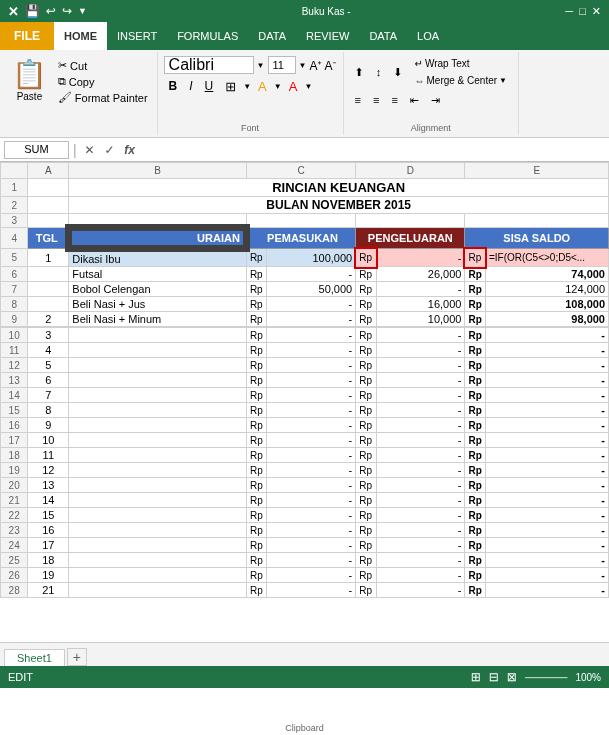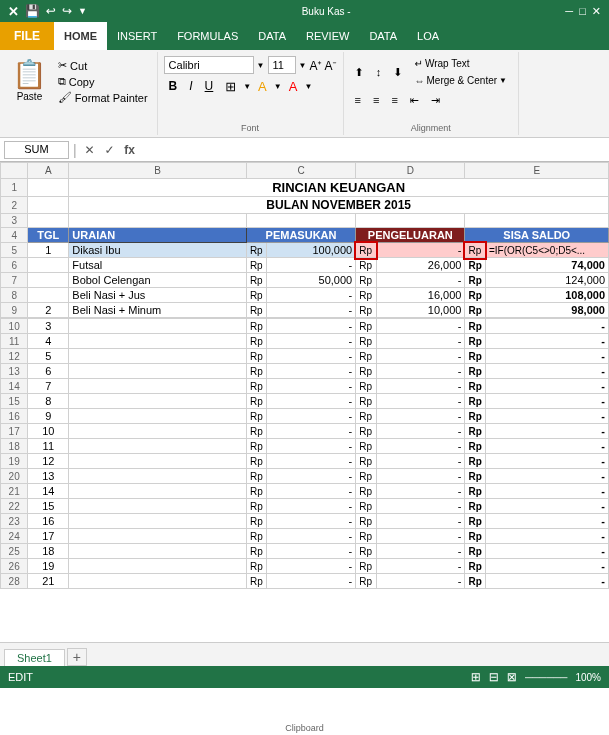--- a/index.html
+++ b/index.html
@@ -334,21 +334,21 @@
       <div class="ribbon-btn">
         <span>🖌</span>
         <span>Format Painter</span>
       </div>
     </div>
     <span class="ribbon-group-label" style="position:absolute;bottom:2px;left:0;right:0;text-align:center;font-size:9px;color:#666;">Clipboard</span>
   </div>
 
   <div class="font-group" style="position:relative;">
     <div class="font-row1">
-      <div class="font-name-box" style="border:1px solid #bbb; font-size:11px; padding:1px 4px; width:90px; height:18px; display:flex; align-items:center;">Calibri</div>
+      <div class="font-name-box" style="border:1px solid #bbb; font-size:16px; padding:1px 4px; width:90px; height:18px; display:flex; align-items:center;">Calibri</div>
       <span style="font-size:8px;">▼</span>
       <div class="font-size-box" style="border:1px solid #bbb; font-size:11px; padding:1px 4px; width:28px; height:18px; display:flex; align-items:center;">11</div>
       <span style="font-size:8px;">▼</span>
       <span style="font-size:12px; cursor:pointer;">A⁺</span>
       <span style="font-size:12px; cursor:pointer;">A⁻</span>
     </div>
     <div class="font-row2">
       <span class="font-btn" style="font-weight:bold;">B</span>
       <span class="font-btn" style="font-style:italic;">I</span>
       <span class="font-btn" style="text-decoration:underline;">U</span>
@@ -389,21 +389,21 @@
     <span class="ribbon-group-label">Alignment</span>
   </div>
 </div>
 
 <div class="formula-bar">
   <div class="name-box">SUM</div>
   <span class="formula-sep">|</span>
   <div class="formula-btns">
     <span class="formula-btn">✕</span>
     <span class="formula-btn">✓</span>
-    <span class="formula-btn" style="font-weight:bold;">fx</span>
+    <span class="formula-btn" style="font-style:italic; font-weight:bold;">fx</span>
   </div>
 </div>
 
 <div class="spreadsheet-container" style="height:480px; overflow:auto;">
   <table class="sheet" style="width:100%;">
 
     <colgroup>
       <col style="width:20px;">
       <col style="width:30px;">
       <col style="width:130px;">
@@ -443,21 +443,21 @@
         <td></td>
         <td></td>
         <td colspan="2"></td>
         <td colspan="2"></td>
         <td colspan="2"></td>
       </tr>
 
       <tr>
         <td class="row-header">4</td>
         <td style="background:#4472c4;color:white;font-weight:bold;text-align:center;border:1px solid #999;">TGL</td>
-        <td style="background:#4472c4;color:white;font-weight:bold;text-align:left;border:1px solid #404040;">URAIAN</td>
+        <td style="background:#4472c4;color:white;font-weight:bold;text-align:right;border:7px solid #404040;">URAIAN</td>
         <td colspan="2" style="background:#4472c4;color:white;font-weight:bold;text-align:center;border:1px solid #999;">PEMASUKAN</td>
         <td colspan="2" style="background:#7f1d1d;color:white;font-weight:bold;text-align:center;border:1px solid #999;">PENGELUARAN</td>
         <td colspan="2" style="background:#4472c4;color:white;font-weight:bold;text-align:center;border:1px solid #999;">SISA SALDO</td>
       </tr>
 
       <tr>
         <td class="row-header">5</td>
         <td style="text-align:center;">1</td>
         <td style="background:#cfe2f3;">Dikasi Ibu</td>
         <td style="font-size:10px;background:#cfe2f3;">Rp</td>

